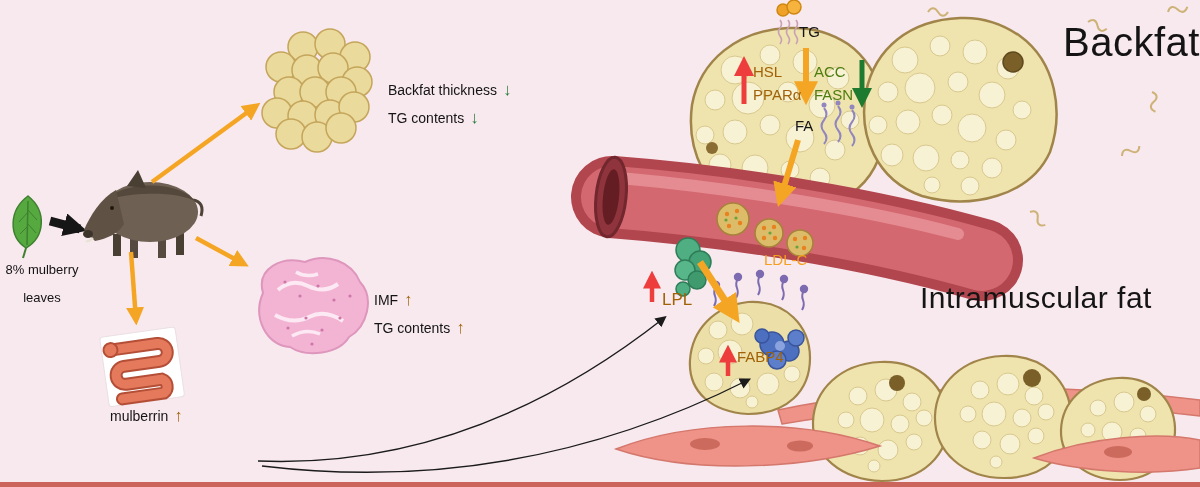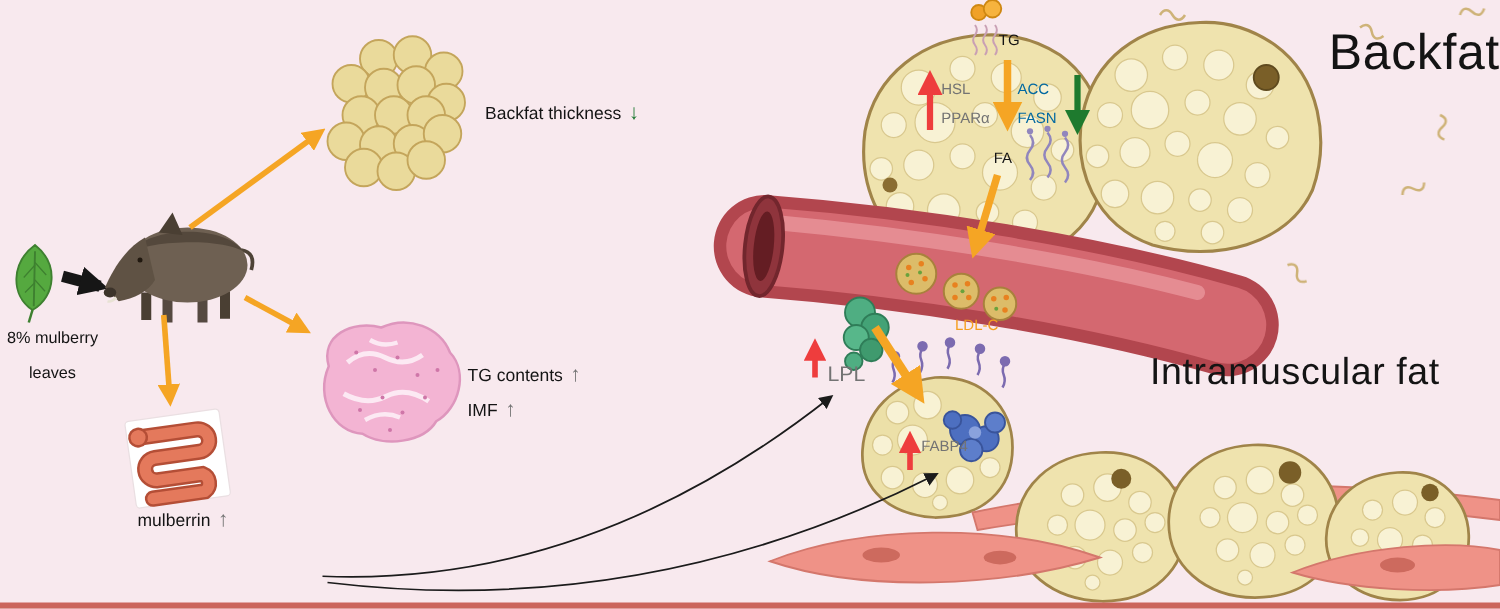--- a/index.html
+++ b/index.html
@@ -2,26 +2,26 @@
 <html><head>
 <meta charset="utf-8">
 <style>
   * { margin:0; padding:0; box-sizing:border-box; }
   body { font-family:"Liberation Sans","DejaVu Sans",sans-serif; background:#ffffff; }
   .canvas { position:relative; width:1200px; height:487px; background:#f8e9ee; overflow:hidden; }
   .canvas svg.art { position:absolute; left:0; top:0; }
   .label { position:absolute; color:#141414; white-space:nowrap; z-index:2; }
   .small-caption { font-size:13px; line-height:28px; width:92px; text-align:center; }
   .outcome { font-size:14px; line-height:28px; }
-  .path-label { font-size:12px; line-height:20px; }
+  .path-label { font-size:15px; line-height:20px; }
   .title { font-weight:400; letter-spacing:0.5px; }
   .arr { font-weight:700; font-size:1.2em; margin-left:6px; }
-  .up, .red { color:#737373; }
+  .up, .red { color:#a16207; }
   .down { color:#1f7a33; }
-  .green { color:#0369a1; }
+  .green { color:#4d7c0f; }
   .orange { color:#f59f1e; }
 </style>
 </head>
 <body>
 
 <div class="canvas">
 
   <svg class="art" width="1200" height="487" viewBox="0 0 1200 487">
     <defs>
       <marker id="mo" viewBox="0 0 10 10" refX="7" refY="5" markerWidth="4" markerHeight="4" orient="auto">
@@ -358,25 +358,26 @@
     <path d="M262,466 C480,492 645,432 748,380" fill="none" stroke="#1b1b1b" stroke-width="1.4" marker-end="url(#mthin)"></path>
   </svg>
 
   <div class="label small-caption" style="left:-4px; top:256px;">
     <div>8% mulberry</div>
     <div>leaves</div>
   </div>
 
   <div class="label outcome" style="left:388px; top:76px;">
     <div><span>Backfat thickness</span><span class="arr down">↓</span></div>
+    <div><span>TG contents</span><span class="arr down">↓</span></div>
   </div>
 
   <div class="label outcome" style="left:374px; top:286px;">
+    <div><span>IMF</span><span class="arr up">↑</span></div>
     <div><span>TG contents</span><span class="arr up">↑</span></div>
-    <div><span>IMF</span><span class="arr up">↑</span></div>
   </div>
 
   <div class="label outcome" style="left:110px; top:402px;">
     <div><span>mulberrin</span><span class="arr up">↑</span></div>
   </div>
 
   <div class="label path-label" style="left:799px; top:22px;">TG</div>
 
   <div class="label path-label red" style="left:753px; top:60px; line-height:23px;">
     <div>HSL</div>

